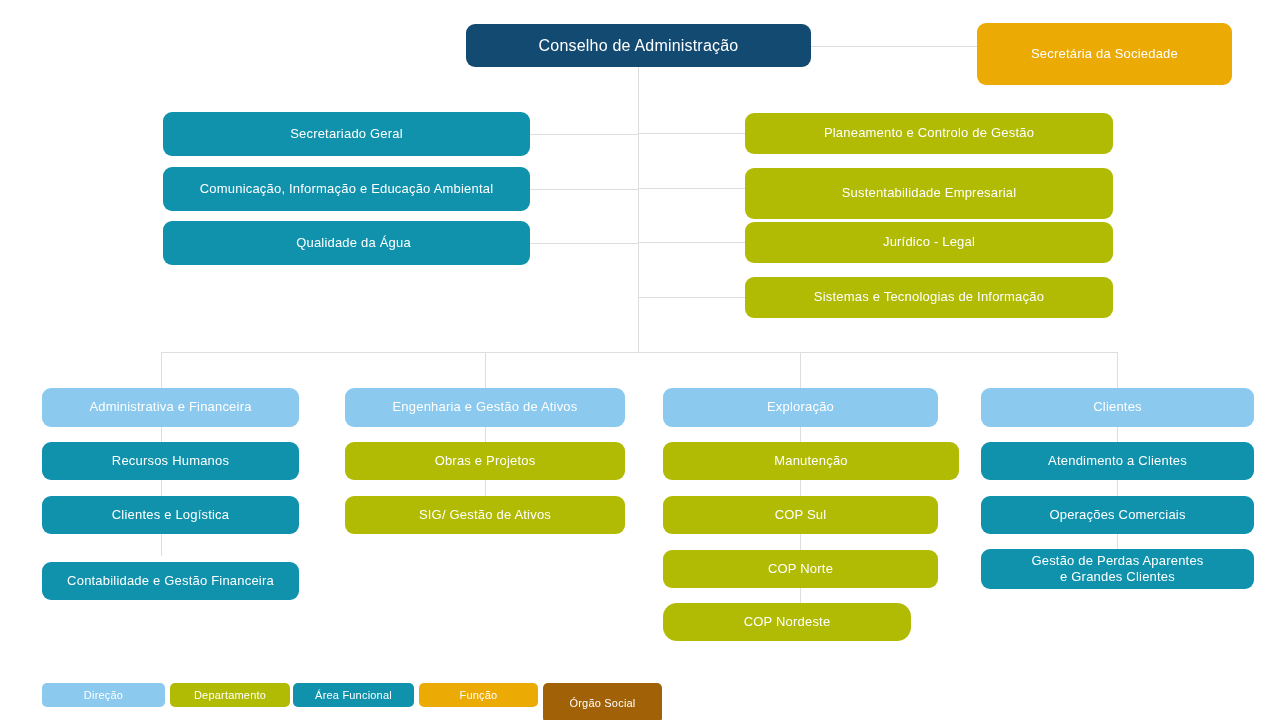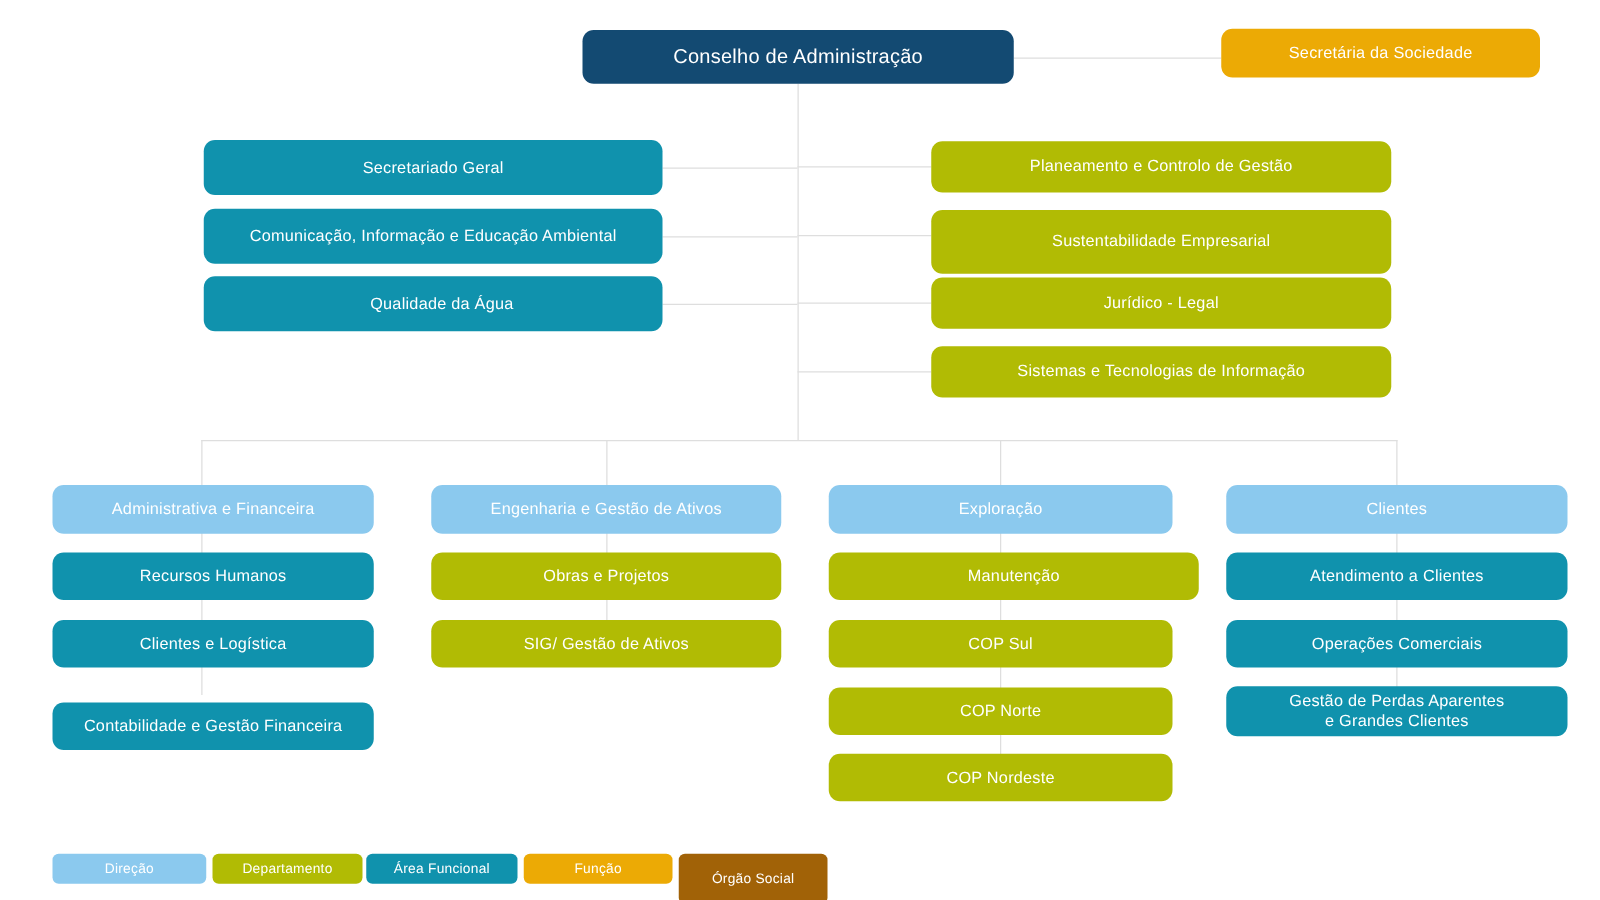--- a/index.html
+++ b/index.html
@@ -59,21 +59,21 @@
   <div class="hline" style="left: 638px; top: 242px; width: 107px; background-color: rgb(222, 222, 222);"></div>
   <div class="hline" style="left: 638px; top: 297px; width: 107px; background-color: rgb(222, 222, 222);"></div>
 
   <div class="hline" style="left: 161px; top: 352px; width: 957px; background-color: rgb(222, 222, 222);"></div>
   <div class="vline" style="left: 161px; top: 352px; height: 204px; background-color: rgb(222, 222, 222);"></div>
   <div class="vline" style="left: 485px; top: 352px; height: 150px; background-color: rgb(222, 222, 222);"></div>
   <div class="vline" style="left: 800px; top: 352px; height: 256px; background-color: rgb(222, 222, 222);"></div>
   <div class="vline" style="left: 1117px; top: 352px; height: 202px; background-color: rgb(222, 222, 222);"></div>
 
   <div class="node root navy" style="left: 466px; top: 24px; width: 345px; height: 43px; background-color: rgb(19, 74, 114);">Conselho de Administração</div>
-  <div class="node orange" style="left: 977px; top: 23px; width: 255px; height: 39px; background-color: rgb(236, 170, 5);">Secretária da Sociedade</div>
+  <div class="node orange" style="left: 977px; top: 23px; width: 255px; height: 62px; background-color: rgb(236, 170, 5);">Secretária da Sociedade</div>
 
   <div class="node teal" style="left: 163px; top: 112px; width: 367px; height: 44px; background-color: rgb(16, 146, 173);">Secretariado Geral</div>
   <div class="node teal" style="left: 163px; top: 167px; width: 367px; height: 44px; background-color: rgb(16, 146, 173);">Comunicação, Informação e Educação Ambiental</div>
   <div class="node teal" style="left: 163px; top: 221px; width: 367px; height: 44px; background-color: rgb(16, 146, 173); padding-left: 24px;">Qualidade da Água</div>
 
   <div class="node olive" style="left: 745px; top: 113px; width: 368px; height: 41px; background-color: rgb(177, 187, 4);">Planeamento e Controlo de Gestão</div>
   <div class="node olive" style="left: 745px; top: 168px; width: 368px; height: 51px; background-color: rgb(177, 187, 4);">Sustentabilidade Empresarial</div>
   <div class="node olive" style="left: 745px; top: 222px; width: 368px; height: 41px; background-color: rgb(177, 187, 4);">Jurídico - Legal</div>
   <div class="node olive" style="left: 745px; top: 277px; width: 368px; height: 41px; background-color: rgb(177, 187, 4);">Sistemas e Tecnologias de Informação</div>
 
@@ -83,21 +83,21 @@
   <div class="node teal" style="left: 42px; top: 538px; width: 257px; height: 38px; background-color: rgb(16, 146, 173); margin-top: 24px;">Contabilidade e Gestão Financeira</div>
 
   <div class="node lightblue" style="left: 345px; top: 388px; width: 280px; height: 39px; background-color: rgb(139, 201, 238);">Engenharia e Gestão de Ativos</div>
   <div class="node olive" style="left: 345px; top: 442px; width: 280px; height: 38px; background-color: rgb(177, 187, 4);">Obras e Projetos</div>
   <div class="node olive" style="left: 345px; top: 496px; width: 280px; height: 38px; background-color: rgb(177, 187, 4);">SIG/ Gestão de Ativos</div>
 
   <div class="node lightblue" style="left: 663px; top: 388px; width: 275px; height: 39px; background-color: rgb(139, 201, 238);">Exploração</div>
   <div class="node olive" style="left: 663px; top: 442px; width: 296px; height: 38px; background-color: rgb(177, 187, 4);">Manutenção</div>
   <div class="node olive" style="left: 663px; top: 496px; width: 275px; height: 38px; background-color: rgb(177, 187, 4);">COP Sul</div>
   <div class="node olive" style="left: 663px; top: 550px; width: 275px; height: 38px; background-color: rgb(177, 187, 4);">COP Norte</div>
-  <div class="node olive" style="left: 663px; top: 603px; width: 275px; height: 38px; background-color: rgb(177, 187, 4);">COP Nordeste</div>
+  <div class="node olive" style="left: 663px; top: 603px; width: 248px; height: 38px; background-color: rgb(177, 187, 4); border-radius: 14px;">COP Nordeste</div>
 
   <div class="node lightblue" style="left: 981px; top: 388px; width: 273px; height: 39px; background-color: rgb(139, 201, 238);">Clientes</div>
   <div class="node teal" style="left: 981px; top: 442px; width: 273px; height: 38px; background-color: rgb(16, 146, 173);">Atendimento a Clientes</div>
   <div class="node teal" style="left: 981px; top: 496px; width: 273px; height: 38px; background-color: rgb(16, 146, 173);">Operações Comerciais</div>
   <div class="node teal" style="left: 981px; top: 549px; width: 273px; height: 40px; background-color: rgb(16, 146, 173);">
     <span class="wrap-narrow">Gestão de Perdas Aparentes e Grandes Clientes</span>
   </div>
 
   <div class="legend-item lightblue" style="left: 42px; top: 683px; width: 123px; height: 24px; background-color: rgb(139, 201, 238);">Direção</div>
   <div class="legend-item olive" style="left: 170px; top: 683px; width: 120px; height: 24px; background-color: rgb(177, 187, 4);">Departamento</div>

